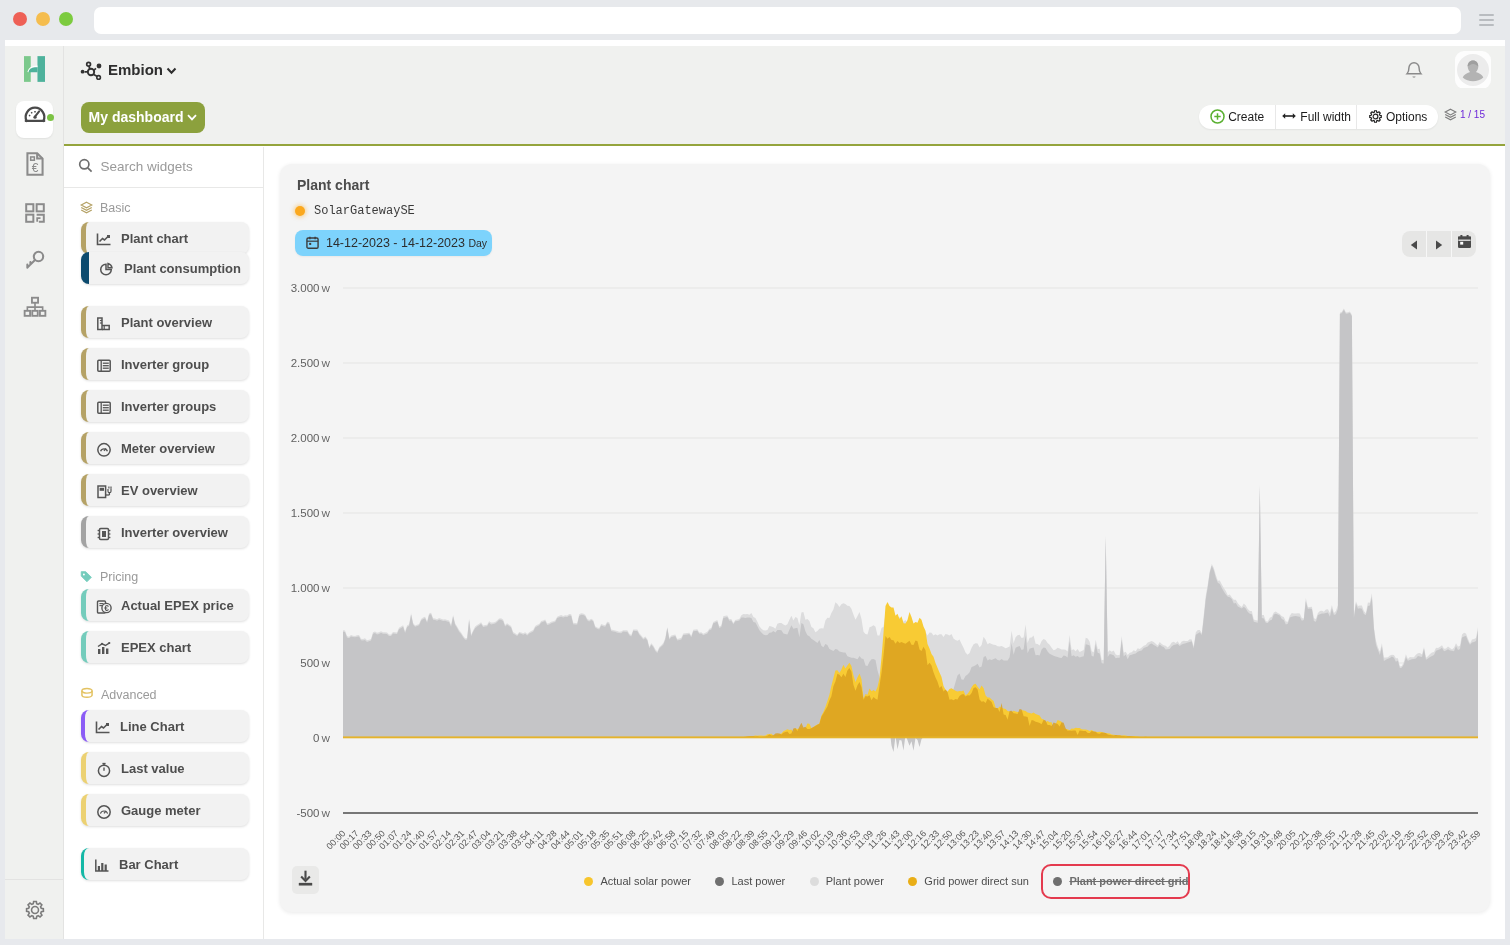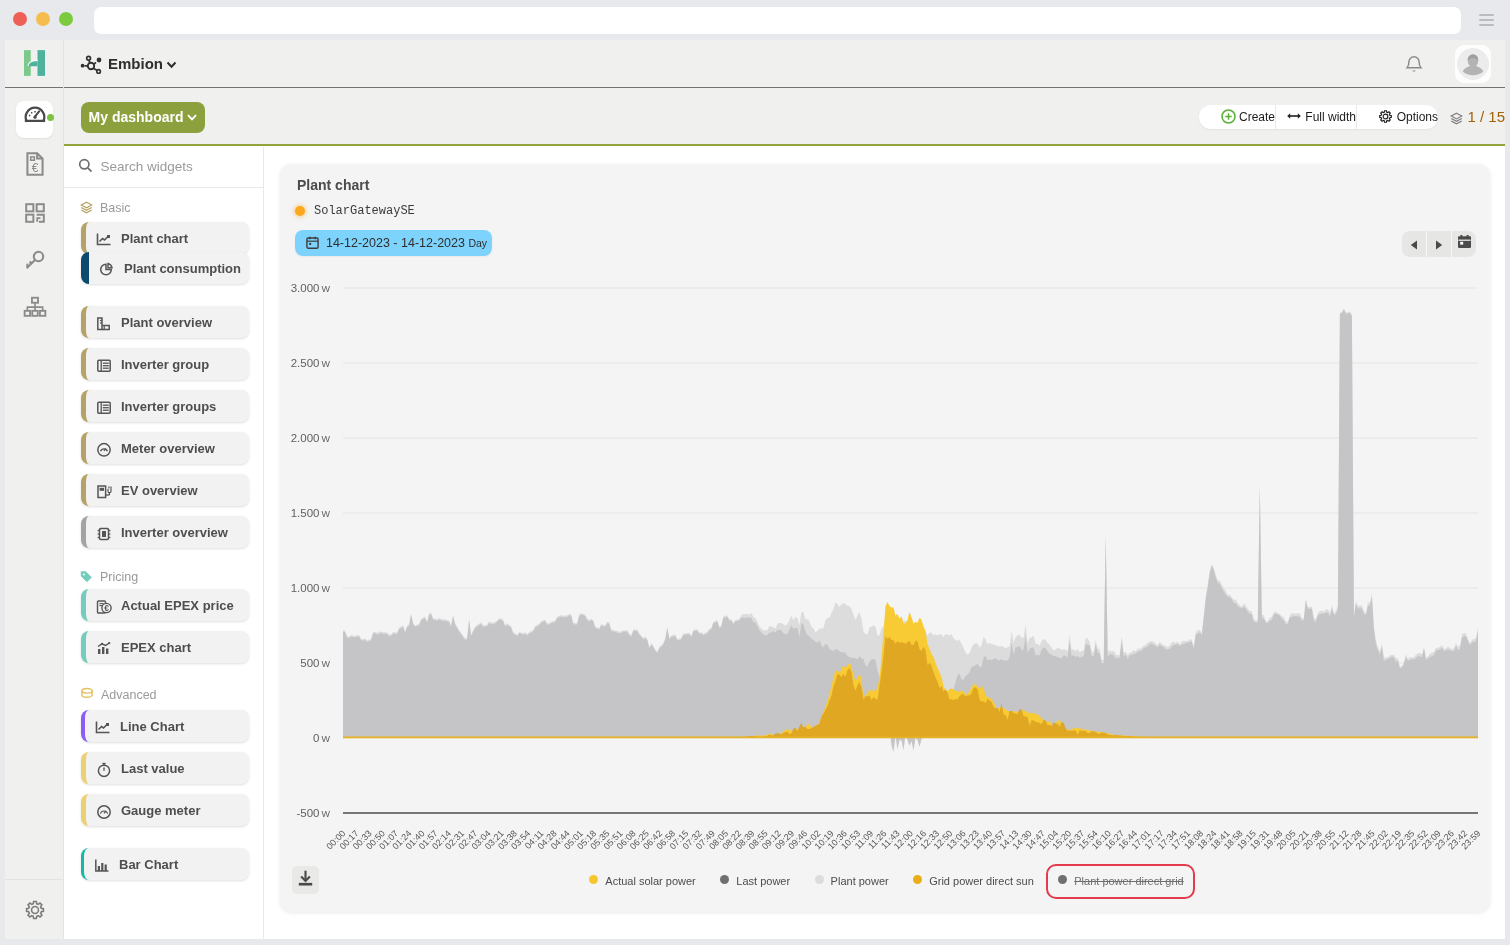--- a/index.html
+++ b/index.html
@@ -4,50 +4,50 @@
 body{width:1510px;height:945px;font-family:"Liberation Sans",sans-serif;background:#e7e9ed;position:relative;overflow:hidden}
 .abs{position:absolute}
 
 .chrome{position:absolute;left:0;top:0;width:1510px;height:40px;background:#e7e9ec}
 .tl{position:absolute;border-radius:50%;width:14px;height:14px;top:12px}
 .urlbar{position:absolute;left:94px;top:7px;width:1367px;height:27px;background:#fff;border-radius:7px}
 .ham{position:absolute;right:16px;top:14px;width:15px;height:12px}
 .ham div{height:2px;background:#b9bcc0;margin-bottom:3px;border-radius:1px}
 
 .win{position:absolute;left:5px;top:40px;width:1500px;height:899px;background:#fff}
-.navbar{position:absolute;left:0;top:0;width:1500px;height:48px;background:#f0f1ef;border-bottom:1px solid #737373}
+.navbar{position:absolute;left:0;top:6px;width:1500px;height:48px;background:#f0f1ef;border-bottom:1px solid #737373}
 .toolbar{position:absolute;left:0;top:48px;width:1500px;height:58px;background:#f0f1ef;border-bottom:2px solid #94a43c}
 .rail{position:absolute;left:0;top:48px;width:59px;height:851px;background:#f0f1ef;border-right:1px solid #e3e3e2}
 .navrail{position:absolute;left:0;top:0;width:59px;height:48px;border-right:1px solid #e3e3e2}
 .sidebar{position:absolute;left:59px;top:107px;width:200px;height:792px;background:#fff;border-right:1px solid #e8e8e7}
 .main{position:absolute;left:260px;top:107px;width:1240px;height:792px;background:#fff}
 .tile{position:absolute;left:11px;top:13px;width:37px;height:37px;background:#fff;border-radius:8px;box-shadow:0 1px 2px rgba(0,0,0,.07);text-align:center;line-height:44px}
 .railic{position:absolute;left:0;width:59px;text-align:center}
 .mydash{position:absolute;left:76px;top:14px;width:124px;height:31px;background:#8ca13d;border-radius:8px;color:#fff;font-weight:bold;font-size:14px;line-height:31px;text-align:center}
 .btngroup{position:absolute;right:67px;top:17px;height:24px;background:#fff;border-radius:12px;box-shadow:0 1px 2px rgba(0,0,0,.06);display:flex;align-items:center;font-size:12px;color:#1c1c1c}
-.btngroup .seg{border-right:1px solid #e8e8e8;line-height:24px;white-space:nowrap;text-align:right}
+.btngroup .seg{border-right:1px solid #e8e8e8;line-height:24px;white-space:nowrap;text-align:center}
 .btngroup .seg:last-child{border-right:none}
-.pagecount{position:absolute;right:0;top:20px;font-size:15px;color:#a16207}
+.pagecount{position:absolute;right:20px;top:20px;font-size:10px;color:#6d28d9}
 .searchrow{position:absolute;left:0;top:0;width:199px;height:43px;border-bottom:1px solid #e8e8e7;line-height:43px;padding-left:14px;color:#9a9a9a;font-size:13.5px}
 .sechead{position:absolute;left:16px;font-size:12.5px;color:#9a9a9a}
 .wcard{position:absolute;left:17px;width:168px;height:32px;background:#f2f2f2;border-radius:8px;box-shadow:0 1px 2.5px rgba(0,0,0,.13);white-space:nowrap;display:flex;align-items:center}
 .wic{margin:0 9px 0 10px;vertical-align:middle;display:inline-block;height:16px}
 .wic svg{vertical-align:middle}
 .wlab{font-size:13px;font-weight:bold;color:#4e4e4e;vertical-align:middle}
 .card{position:absolute;left:280px;top:164px;width:1210px;height:748px;background:#f4f4f4;border-radius:12px;box-shadow:0 1px 4px rgba(0,0,0,.09)}
 .ctitle{position:absolute;left:297px;top:177px;font-size:14px;font-weight:bold;color:#4c4c4c}
 .sdot{position:absolute;left:295px;top:206px;width:10px;height:10px;border-radius:50%;background:#fba81d;box-shadow:0 0 4px 1px rgba(251,168,29,.5)}
 .sname{position:absolute;left:314px;top:204px;font-family:"Liberation Mono",monospace;font-size:12px;color:#3a3a3a}
 .datepill{position:absolute;left:295px;top:230px;width:197px;height:26px;background:#7dd3fc;border-radius:8px;line-height:26px;padding-left:11px;font-size:12.5px;color:#2e2e2e;box-shadow:0 1px 2px rgba(0,0,0,.05);white-space:nowrap}
 .navgrp{position:absolute;left:1402px;top:231px;width:74px;height:26px;background:#e6e6e5;border-radius:8px;display:flex}
 .navgrp .ns{flex:1;border-right:1px solid #f7f7f7;text-align:center;line-height:26px}
 .navgrp .ns:last-child{border-right:none}
 .dlbtn{position:absolute;left:292px;top:866px;width:27px;height:28px;background:#e9e9e8;border-radius:5px;text-align:center;line-height:33px}
 .legend{position:absolute;left:343px;top:864px;width:1135px;height:34px;display:flex;justify-content:center;align-items:center;gap:24.5px;padding-right:48px}
-.litem{white-space:nowrap;display:flex;align-items:flex-start}
+.litem{white-space:nowrap;display:flex;align-items:center}
 .ldot{display:inline-block;width:9px;height:9px;border-radius:50%;margin-right:7px}
 .llab{font-size:11px;color:#4c4c4c}
 .redbox{position:absolute;left:-12px;top:-11px;width:149px;height:35px;border:2.5px solid #e43a4e;border-radius:10px}
 .greendot{position:absolute;left:31px;top:13px;width:7px;height:7px;border-radius:50%;background:#7cc344}
 </style></head><body>
 <div class="chrome">
   <div class="tl" style="left:13px;background:#ee6056"></div>
   <div class="tl" style="left:36px;background:#f5bd4e"></div>
   <div class="tl" style="left:59px;background:#7ccb3f"></div>
   <div class="urlbar"></div>
@@ -470,14 +470,14 @@
       <span class="ldot" style="background:#dcdcdc"></span>
       <span class="llab" style="">Plant power</span>
     </span>
     <span class="litem">
       <span class="ldot" style="background:#e9ae17"></span>
       <span class="llab" style="">Grid power direct sun</span>
     </span>
     <span class="litem" style="position:relative">
       <span class="redbox"></span>
       <span class="ldot" style="background:#6f6f6f"></span>
-      <span class="llab" style="text-decoration:line-through;color:#6e6e6e;">Plant power direct grid</span>
+      <span class="llab" style="text-decoration:line-through;color:#6e6e6e;font-weight:bold;">Plant power direct grid</span>
     </span>
   </div>
 </body></html>

